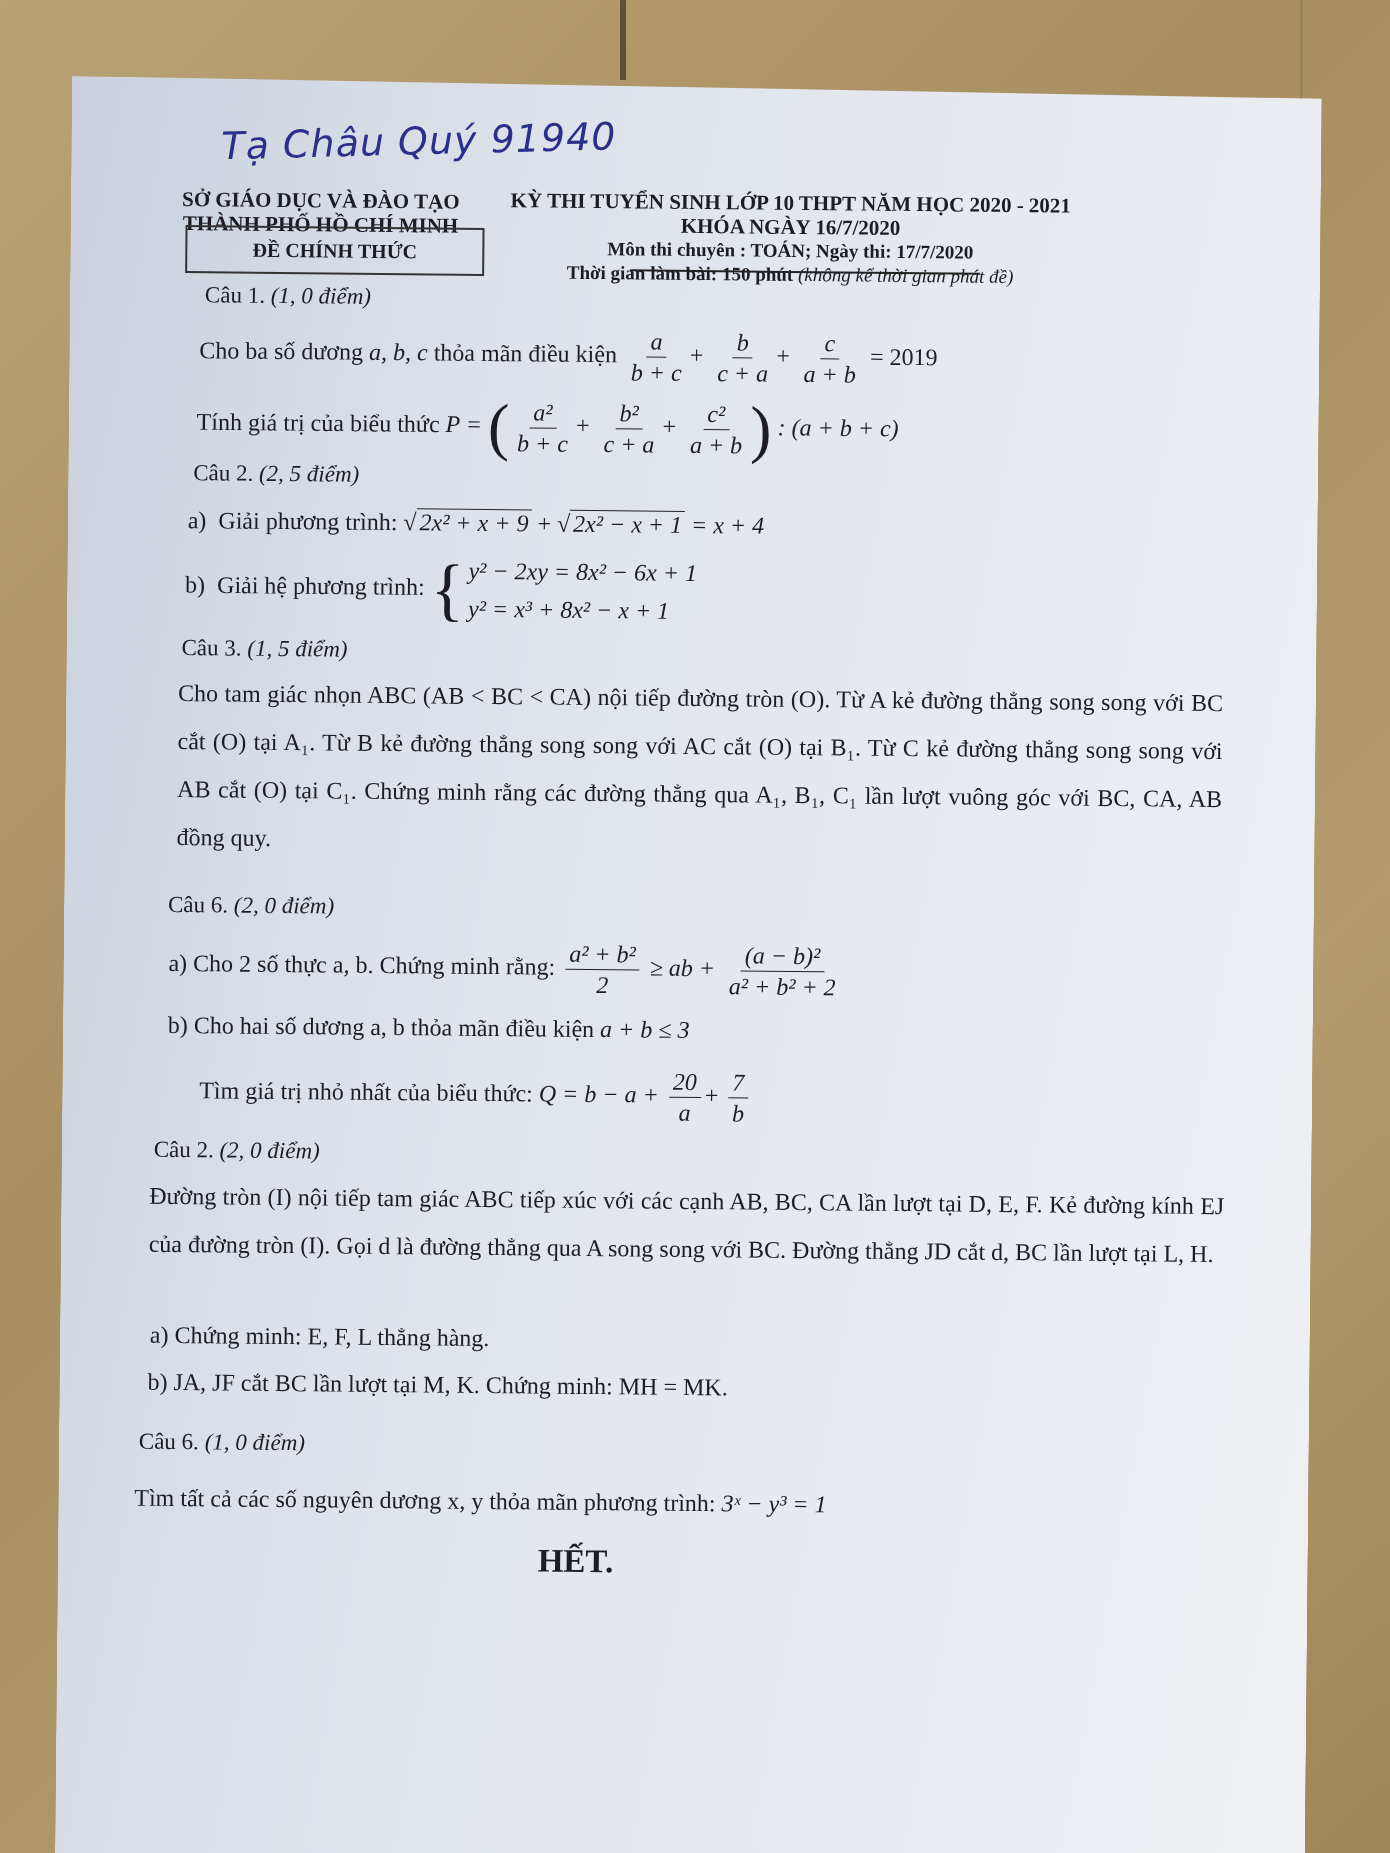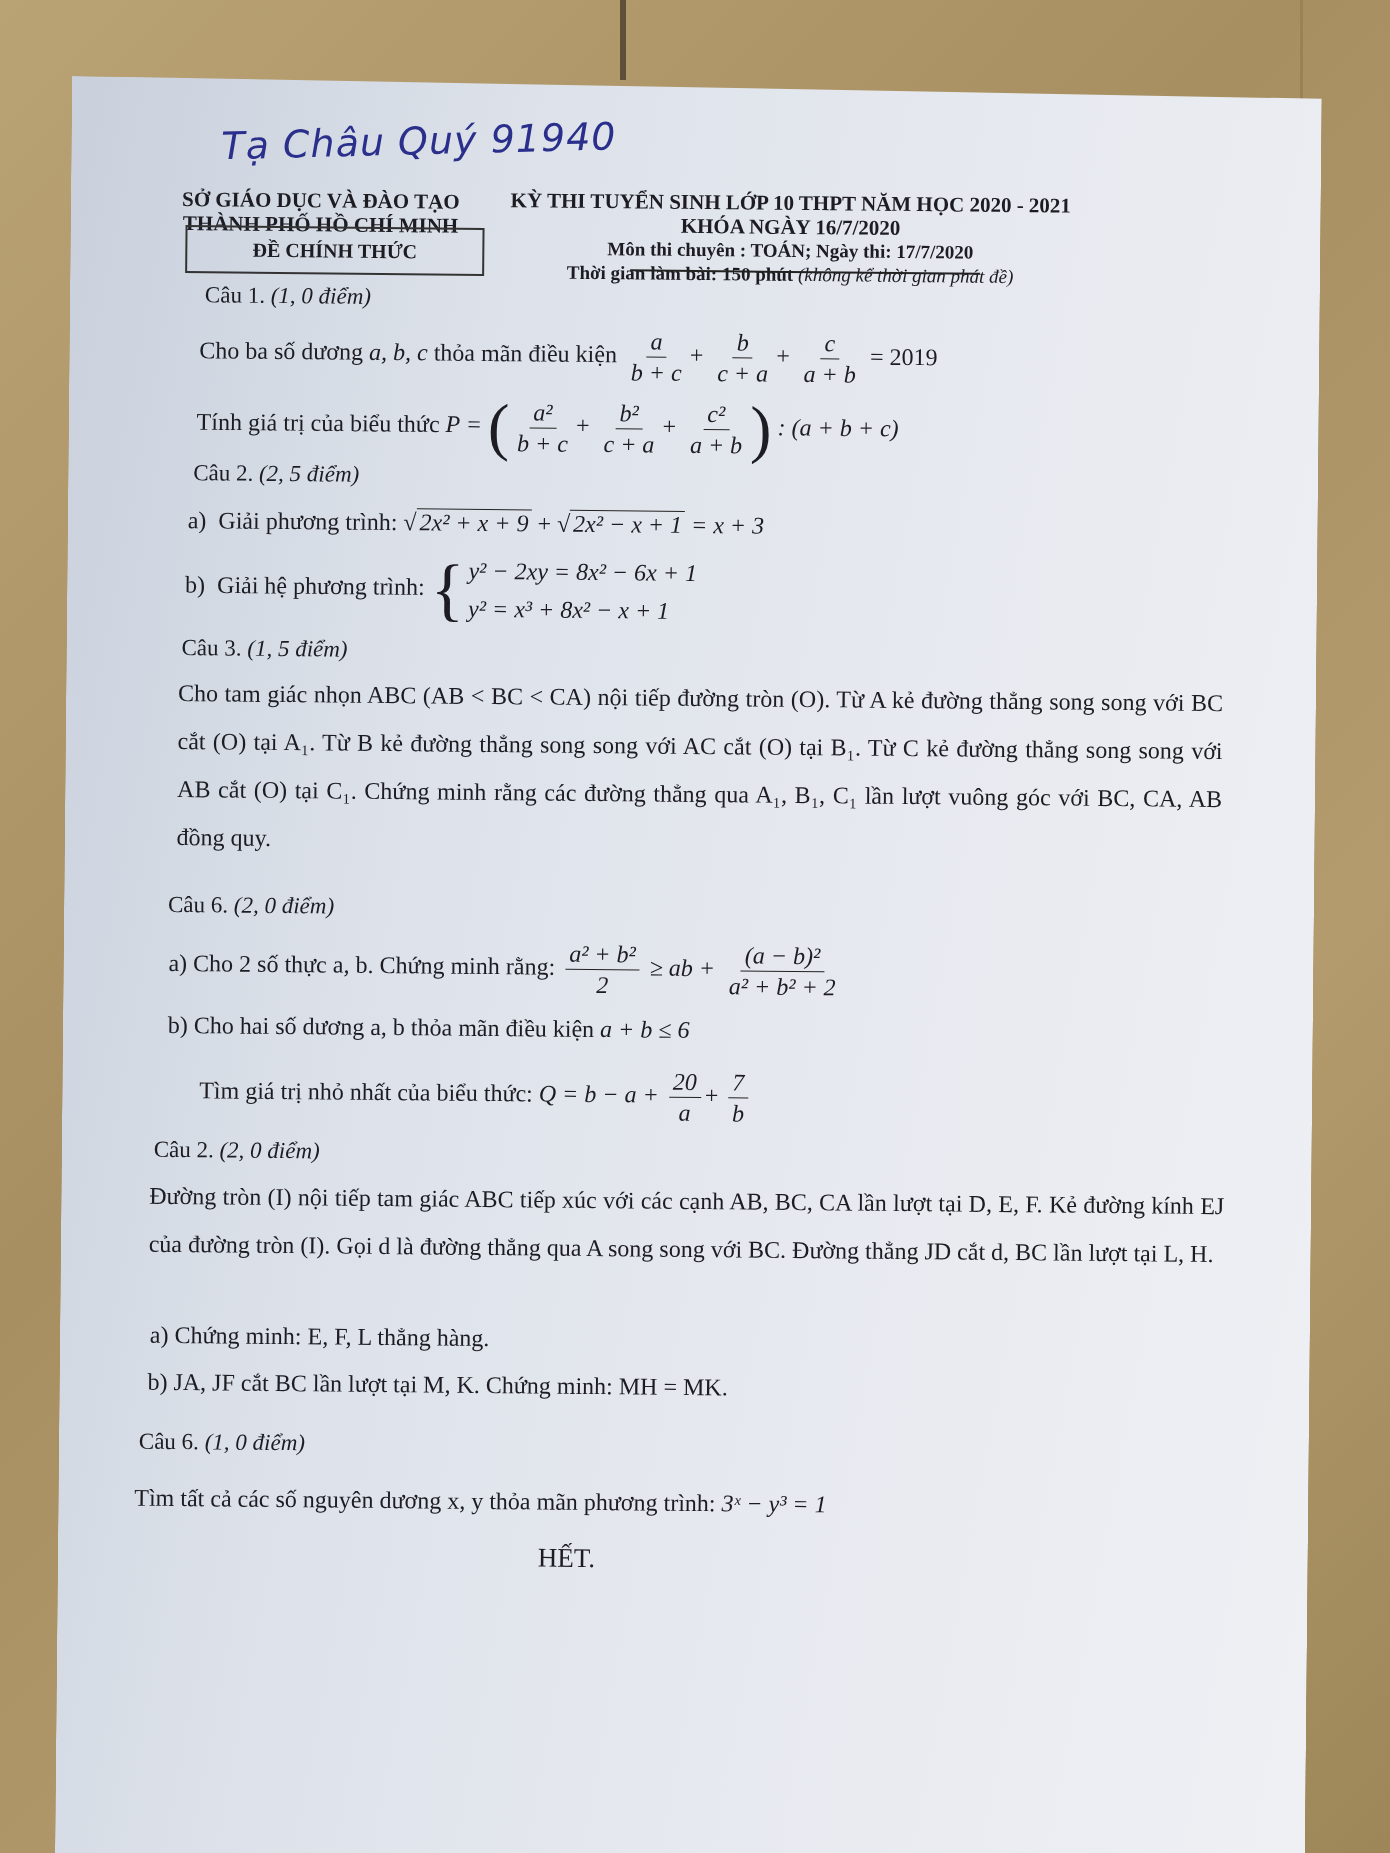--- a/index.html
+++ b/index.html
@@ -35,21 +35,21 @@
   .txt { font-size: 24px; }
   .math { font-family: "Liberation Serif", serif; font-style: italic; }
   .frac { display: inline-flex; flex-direction: column; align-items: center; vertical-align: middle; margin: 0 4px; font-style: italic; }
   .frac .num { border-bottom: 1.5px solid #222; padding: 0 4px; line-height: 30px; }
   .frac .den { padding: 0 4px; line-height: 30px; }
   .big-paren { font-size: 64px; font-style: normal; vertical-align: middle; font-weight: 200; }
   .sqrt { border-top: 1.5px solid #222; padding: 0 3px; }
   .brace { font-size: 70px; font-style: normal; vertical-align: middle; font-weight: 200; margin-right: 4px; }
   .sys { display: inline-flex; flex-direction: column; vertical-align: middle; line-height: 38px; }
   .para { font-size: 24px; line-height: 48px; width: 1000px; white-space: normal; text-align: justify; }
-  .end { font-weight: normal; font-size: 27px; }
+  .end { font-weight: bold; font-size: 33px; }
 </style>
 </head>
 <body>
 
 <div class="tile-line-v"></div>
 <div class="tile-line-v2"></div>
 
 <div class="paper">
 
   <div class="abs hand">Tạ Châu Quý 91940</div>
@@ -116,21 +116,21 @@
 
   <div class="abs q-title" style="left:125px; top:383px;">
     <b>Câu 2.</b>
     <i>(2, 5 điểm)</i>
   </div>
   <div class="abs txt" style="left:120px; top:430px;">
     <span>a)</span>&nbsp;
     <span>Giải phương trình:</span>
     <span class="math">√<span class="sqrt">2x² + x + 9</span></span> +
     <span class="math">√<span class="sqrt">2x² − x + 1</span></span>
-    <span class="math">= x + 3</span>
+    <span class="math">= x + 4</span>
   </div>
   <div class="abs txt" style="left:118px; top:470px;">
     <span>b)</span>&nbsp;
     <span>Giải hệ phương trình:</span>
     <span class="brace">{</span><span class="sys math">
       <span>y² − 2xy = 8x² − 6x + 1</span>
       <span>y² = x³ + 8x² − x + 1</span>
     </span>
   </div>
 
@@ -153,21 +153,21 @@
       </span>
     <span class="math">≥ ab +</span>
     <span class="frac">
         <span class="num">(a − b)²</span>
         <span class="den">a² + b² + 2</span>
       </span>
   </div>
   <div class="abs txt" style="left:105px; top:935px;">
     <span>b)</span>
     <span>Cho hai số dương a, b thỏa mãn điều kiện</span>
-    <span class="math">a + b ≤ 6</span>
+    <span class="math">a + b ≤ 3</span>
   </div>
   <div class="abs txt" style="left:137px; top:985px;">
     <span>Tìm giá trị nhỏ nhất của biểu thức:</span>
     <span class="math">Q = b − a +</span>
     <span class="frac">
         <span class="num">20</span>
         <span class="den">a</span>
       </span>+
     <span class="frac">
         <span class="num">7</span>

